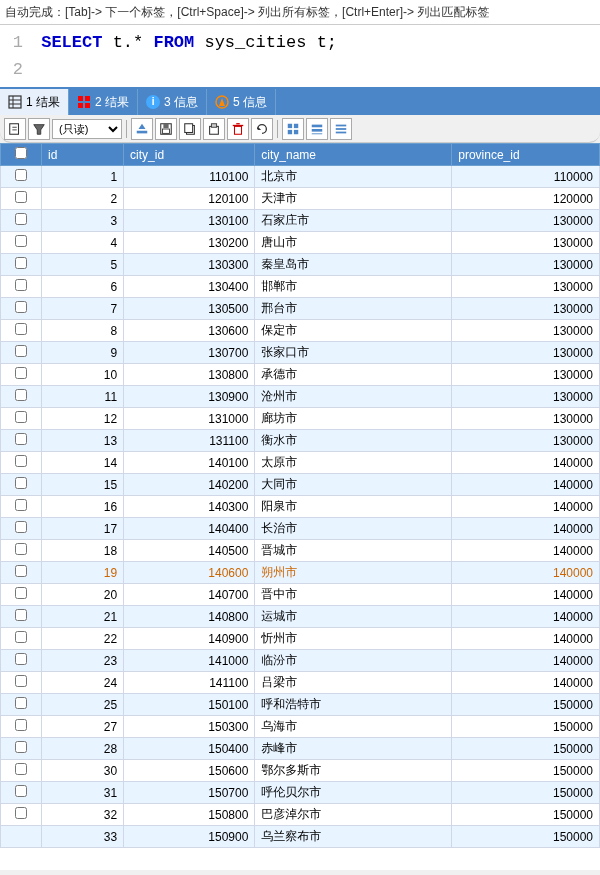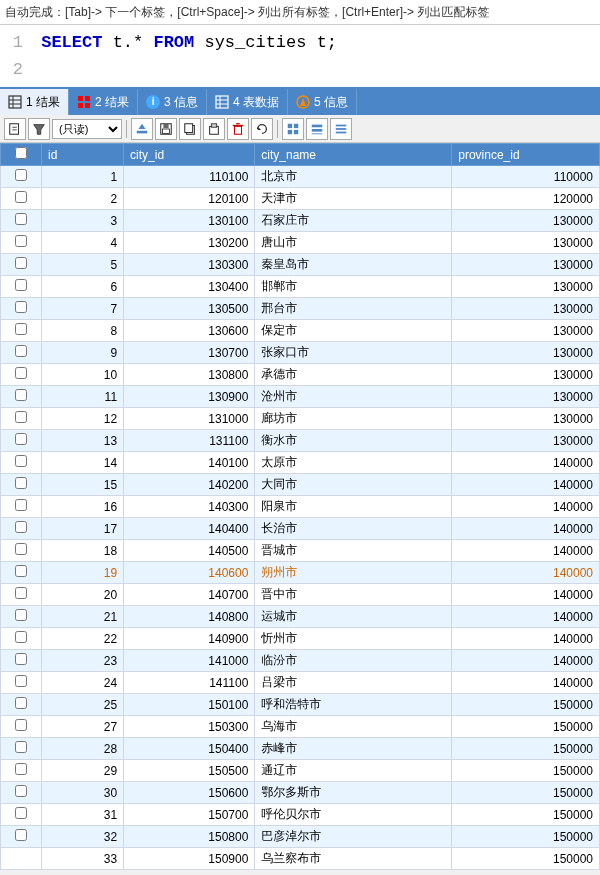--- a/index.html
+++ b/index.html
@@ -68,20 +68,21 @@
 
     
     .toolbar {
       background: #f0f0f0;
       border-bottom: 1px solid #ccc;
       display: flex;
       align-items: center;
       padding: 2px 4px;
       gap: 2px;
       height: 28px;
+      border-radius: 11px;
     }
     .toolbar-btn {
       width: 22px;
       height: 22px;
       border: 1px solid #aaa;
       background: #fff;
       cursor: pointer;
       display: flex;
       align-items: center;
       justify-content: center;
@@ -204,31 +205,20 @@
     </span>
     <span>2 结果</span>
   </div>
   <div class="tab">
     <span style="display:inline-block;width:14px;height:14px;border-radius:50%;background:#4af;color:#fff;font-size:10px;text-align:center;line-height:14px;font-weight:bold;">i</span>
     <span>3 信息</span>
   </div>
   <div class="tab">
     <span style="display:inline-block;width:14px;height:14px;">
       <svg viewBox="0 0 14 14" width="14" height="14">
-          <rect x="1" y="1" width="12" height="12" fill="none" stroke="#fff" stroke-width="1.2"></rect>
-          <line x1="1" y1="5" x2="13" y2="5" stroke="#fff" stroke-width="1"></line>
-          <line x1="1" y1="9" x2="13" y2="9" stroke="#fff" stroke-width="1"></line>
-          <line x1="5" y1="1" x2="5" y2="13" stroke="#fff" stroke-width="1"></line>
-        </svg>
-    </span>
-    <span>4 表数据</span>
-  </div>
-  <div class="tab">
-    <span style="display:inline-block;width:14px;height:14px;">
-      <svg viewBox="0 0 14 14" width="14" height="14">
           <circle cx="7" cy="7" r="6" fill="none" stroke="#f80" stroke-width="1.5"></circle>
           <polygon points="7,3 4,11 10,11" fill="#f80"></polygon>
         </svg>
     </span>
     <span>5 信息</span>
   </div>
 </div>
 
 <div class="toolbar">
   <button class="toolbar-btn" title="导出">
@@ -508,27 +498,20 @@
         </tr>
         <tr>
           <td><input type="checkbox" class="cb" style=""></td>
           <td class="num">28</td>
           <td class="num">150400</td>
           <td class="cn">赤峰市</td>
           <td class="num">150000</td>
         </tr>
         <tr>
           <td><input type="checkbox" class="cb" style=""></td>
-          <td class="num">29</td>
-          <td class="num">150500</td>
-          <td class="cn">通辽市</td>
-          <td class="num">150000</td>
-        </tr>
-        <tr>
-          <td><input type="checkbox" class="cb" style=""></td>
           <td class="num">30</td>
           <td class="num">150600</td>
           <td class="cn">鄂尔多斯市</td>
           <td class="num">150000</td>
         </tr>
         <tr>
           <td><input type="checkbox" class="cb" style=""></td>
           <td class="num">31</td>
           <td class="num">150700</td>
           <td class="cn">呼伦贝尔市</td>

